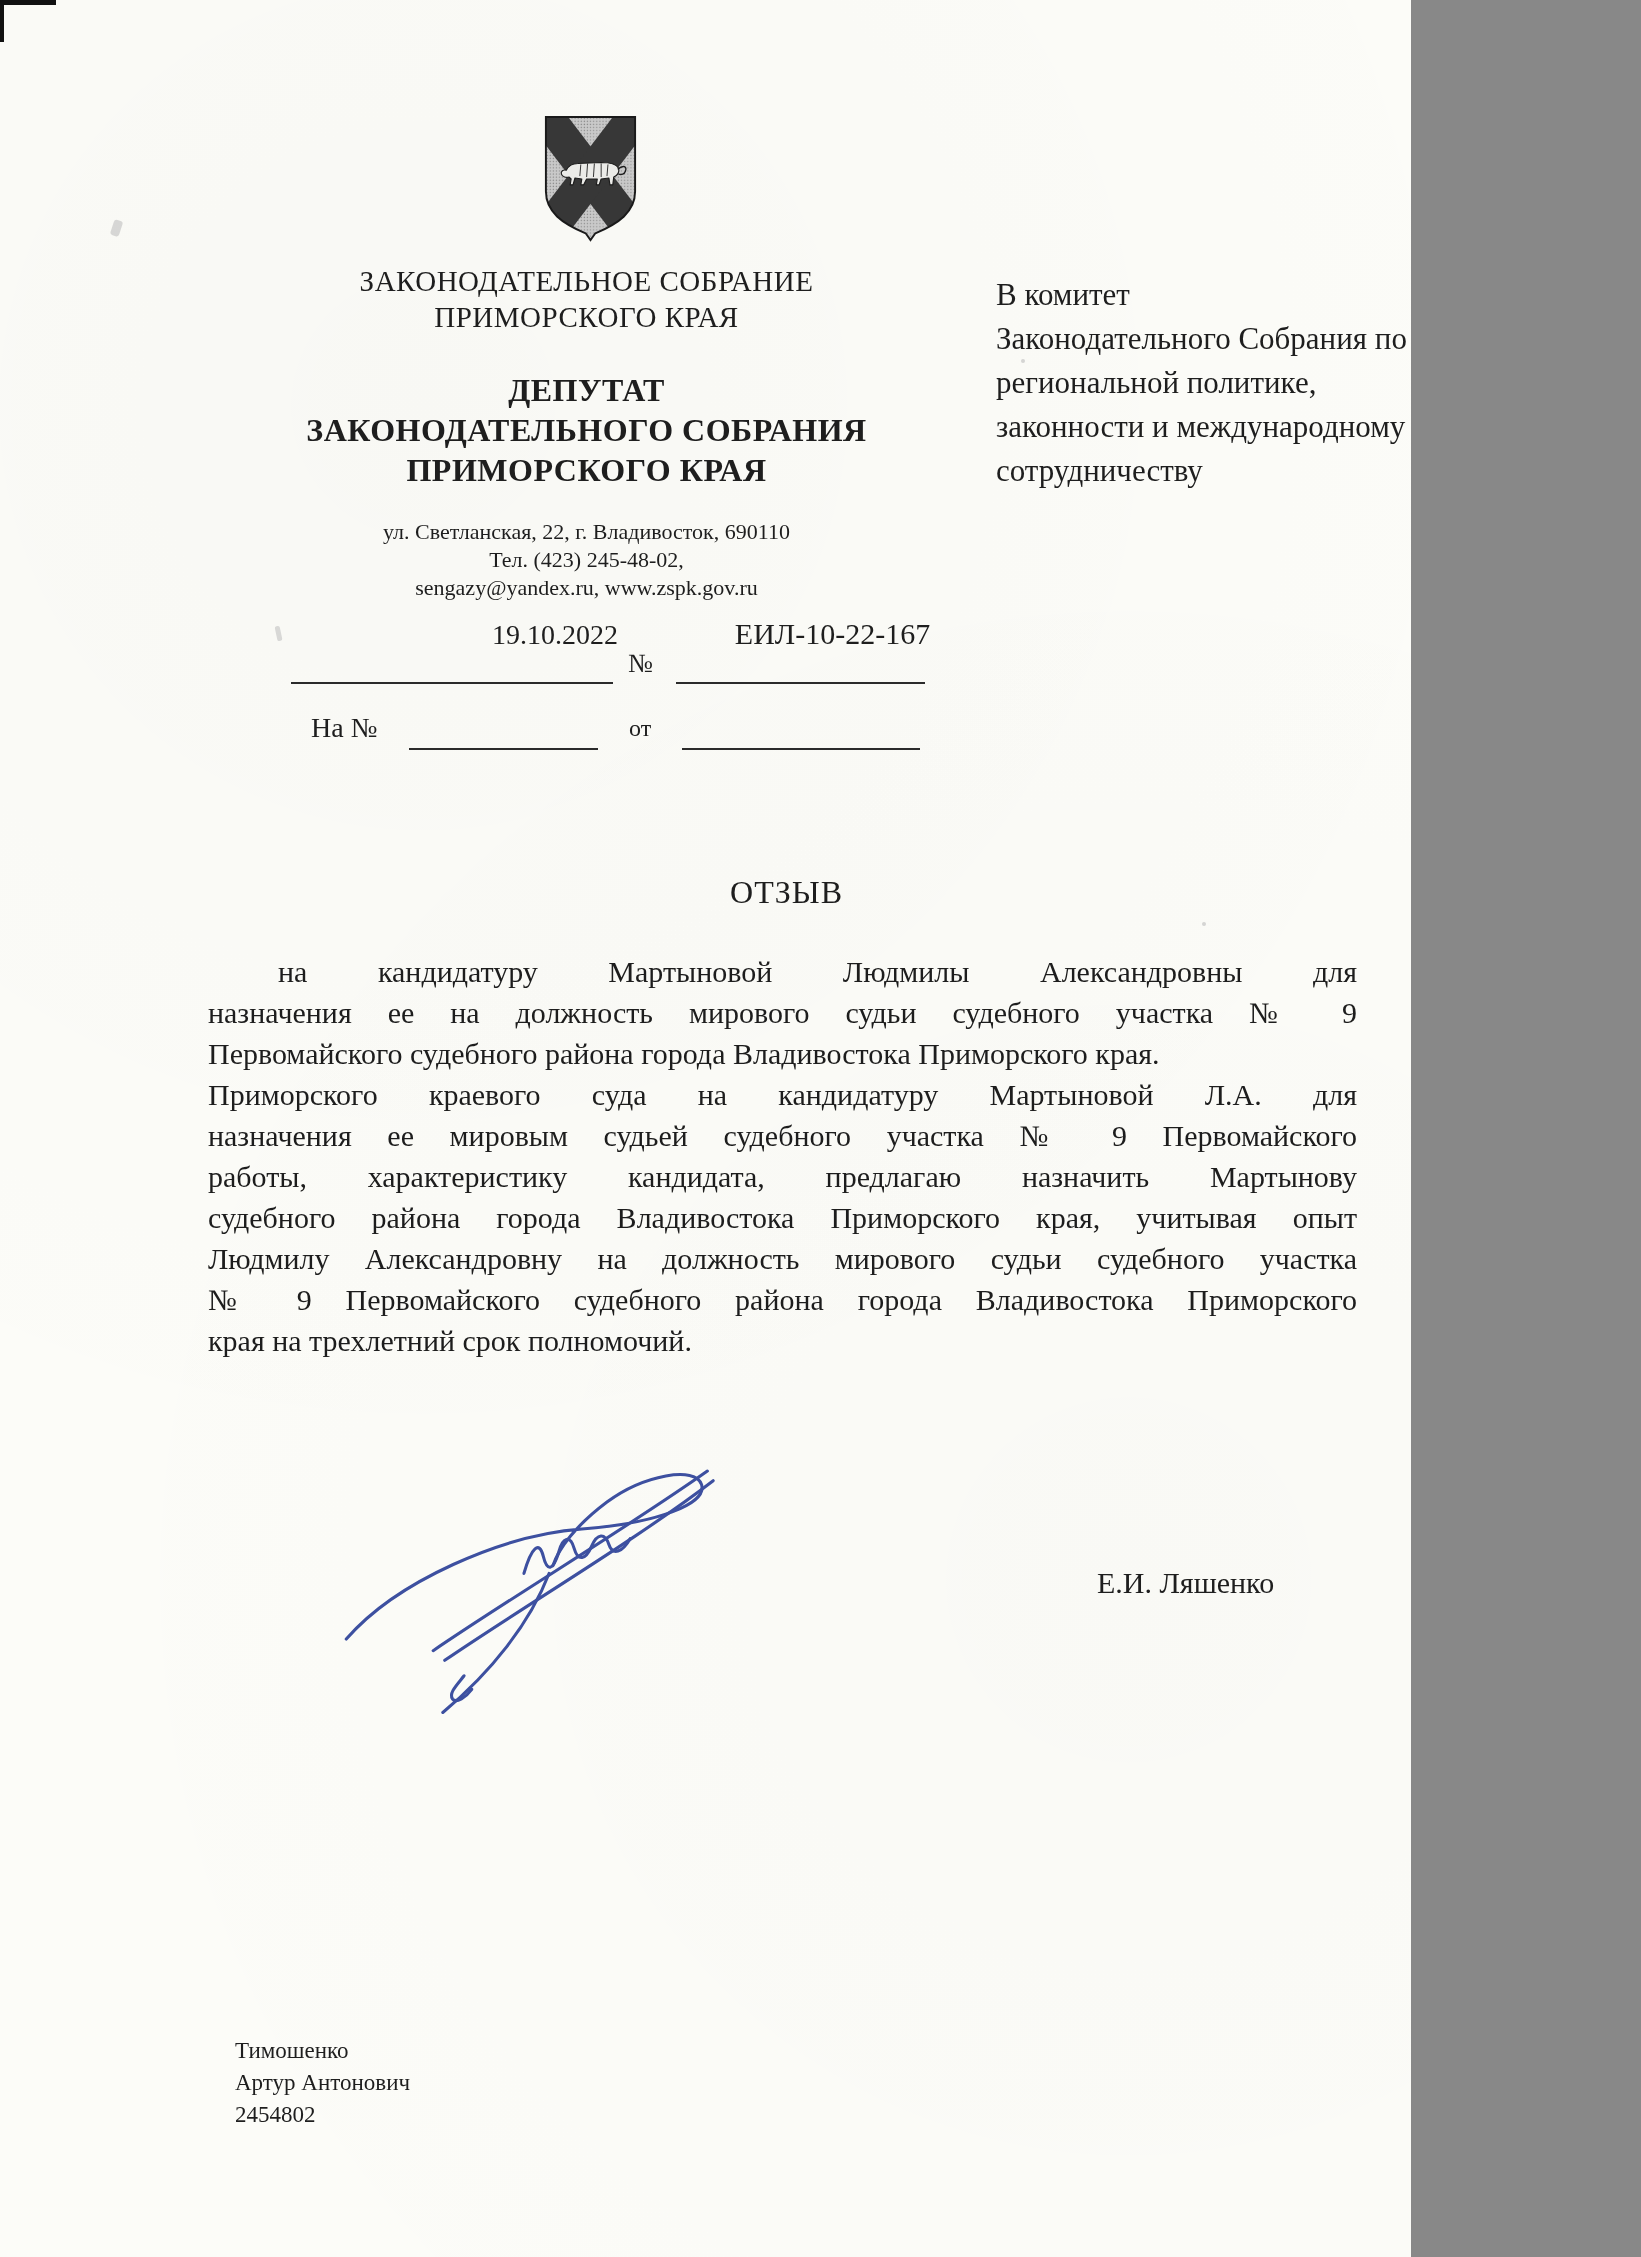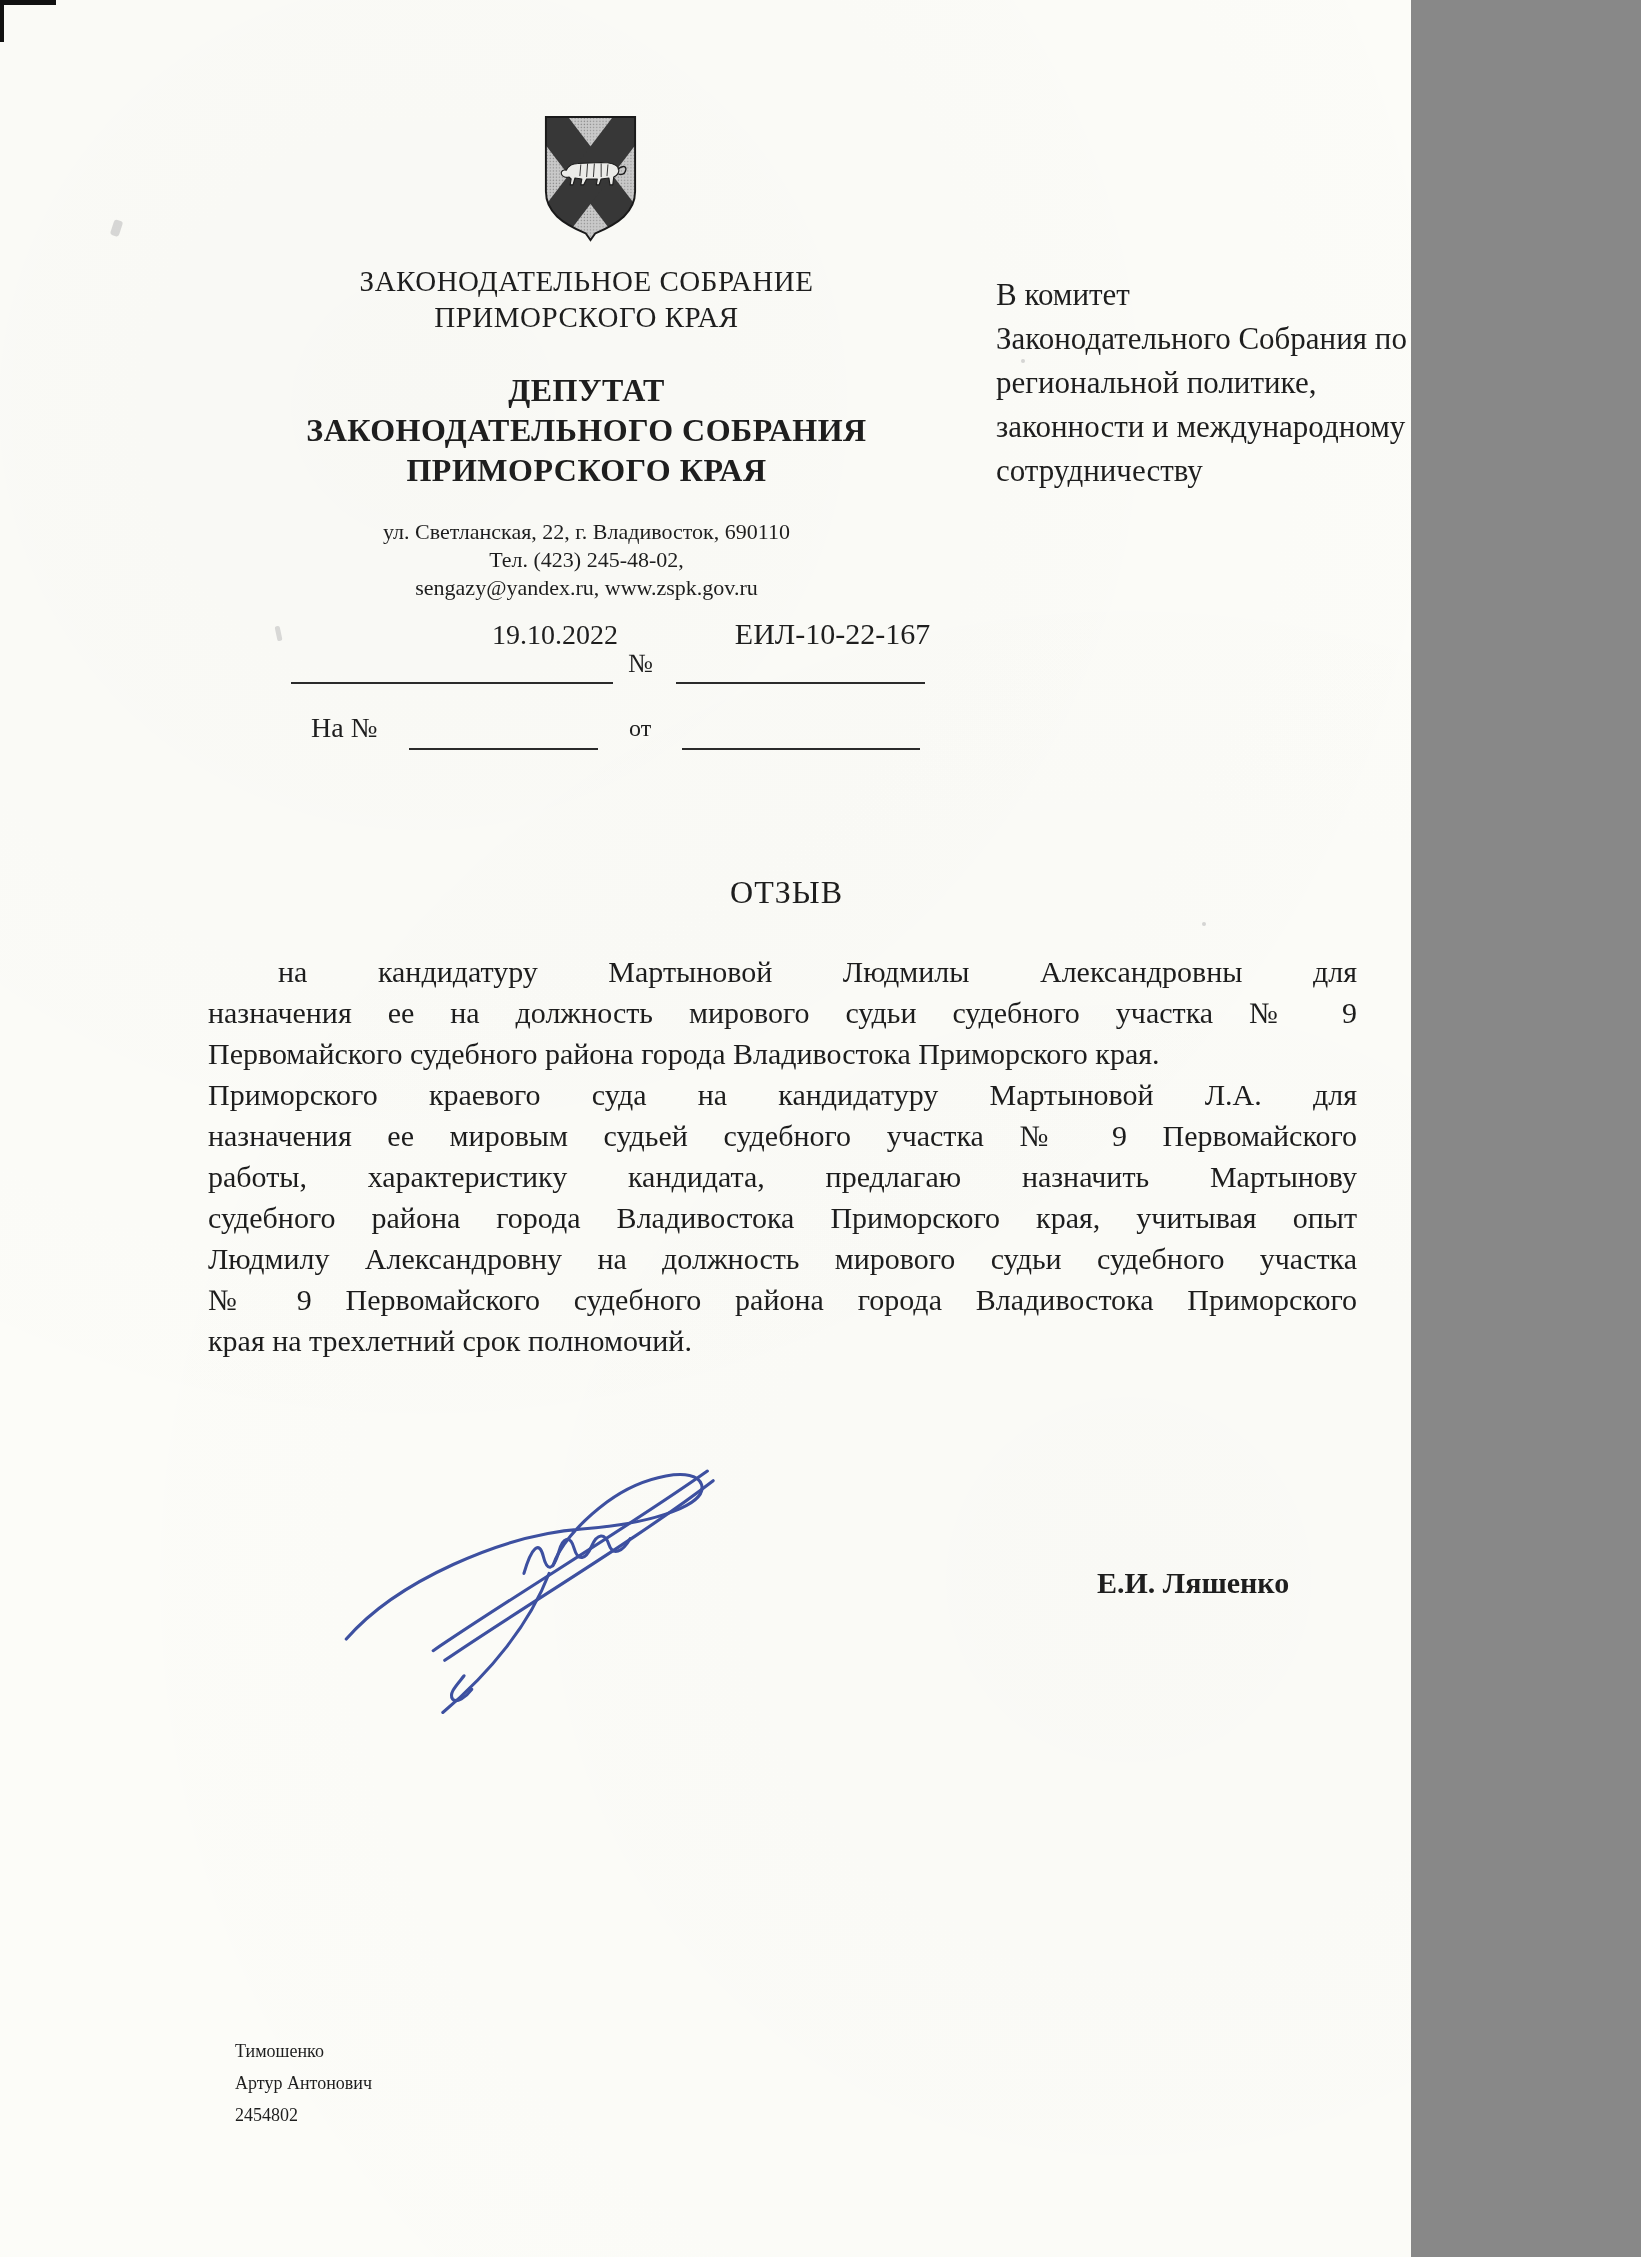--- a/index.html
+++ b/index.html
@@ -33,23 +33,23 @@
   
   .recipient{left:996px;top:273px;width:483px;font-size:31px;line-height:44px;}
   
   .doc-title{left:212px;top:874px;width:1149px;text-align:center;font-size:32px;letter-spacing:1px;}
   .body-text{left:208px;top:951px;width:1149px;font-size:30px;line-height:41px;color:#1d1d1d;}
   .jline{text-align:justify;text-align-last:justify;}
   .jlast{text-align:justify;text-align-last:left;}
   .ind{text-indent:70px;}
   
   .sig-svg{left:319px;top:1446px;width:406px;height:280px;}
-  .sig-name{left:1097px;top:1566px;width:251px;font-size:30px;font-weight:bold;}
+  .sig-name{left:1097px;top:1566px;width:251px;font-size:30px;}
   
-  .footer{left:235px;top:2035px;width:406px;font-size:18px;line-height:32px;}
+  .footer{left:235px;top:2035px;width:406px;font-size:23px;line-height:32px;}
   
   .crest{left:543px;top:114px;width:95px;height:129px;}
   
   .art{background:#111;}
   .a-tl-h{left:0;top:0;width:56px;height:4.8px;}
   .a-tl-v{left:0;top:0;width:3.9px;height:42px;}
   .a-tr{left:1630px;top:56px;width:11.6px;height:6.8px;background:#222;}
   .smudge1{left:112px;top:220px;width:8.7px;height:16.4px;background:#b9b9b9;opacity:.55;transform:rotate(18deg);border-radius:2.9px;}
   .smudge2{left:276px;top:626px;width:4.8px;height:14.5px;background:#c2c2c2;opacity:.6;transform:rotate(-12deg);border-radius:1.9px;}
   .dot{width:3.9px;height:3.9px;border-radius:50%;background:#c5c5c5;opacity:.7;}

